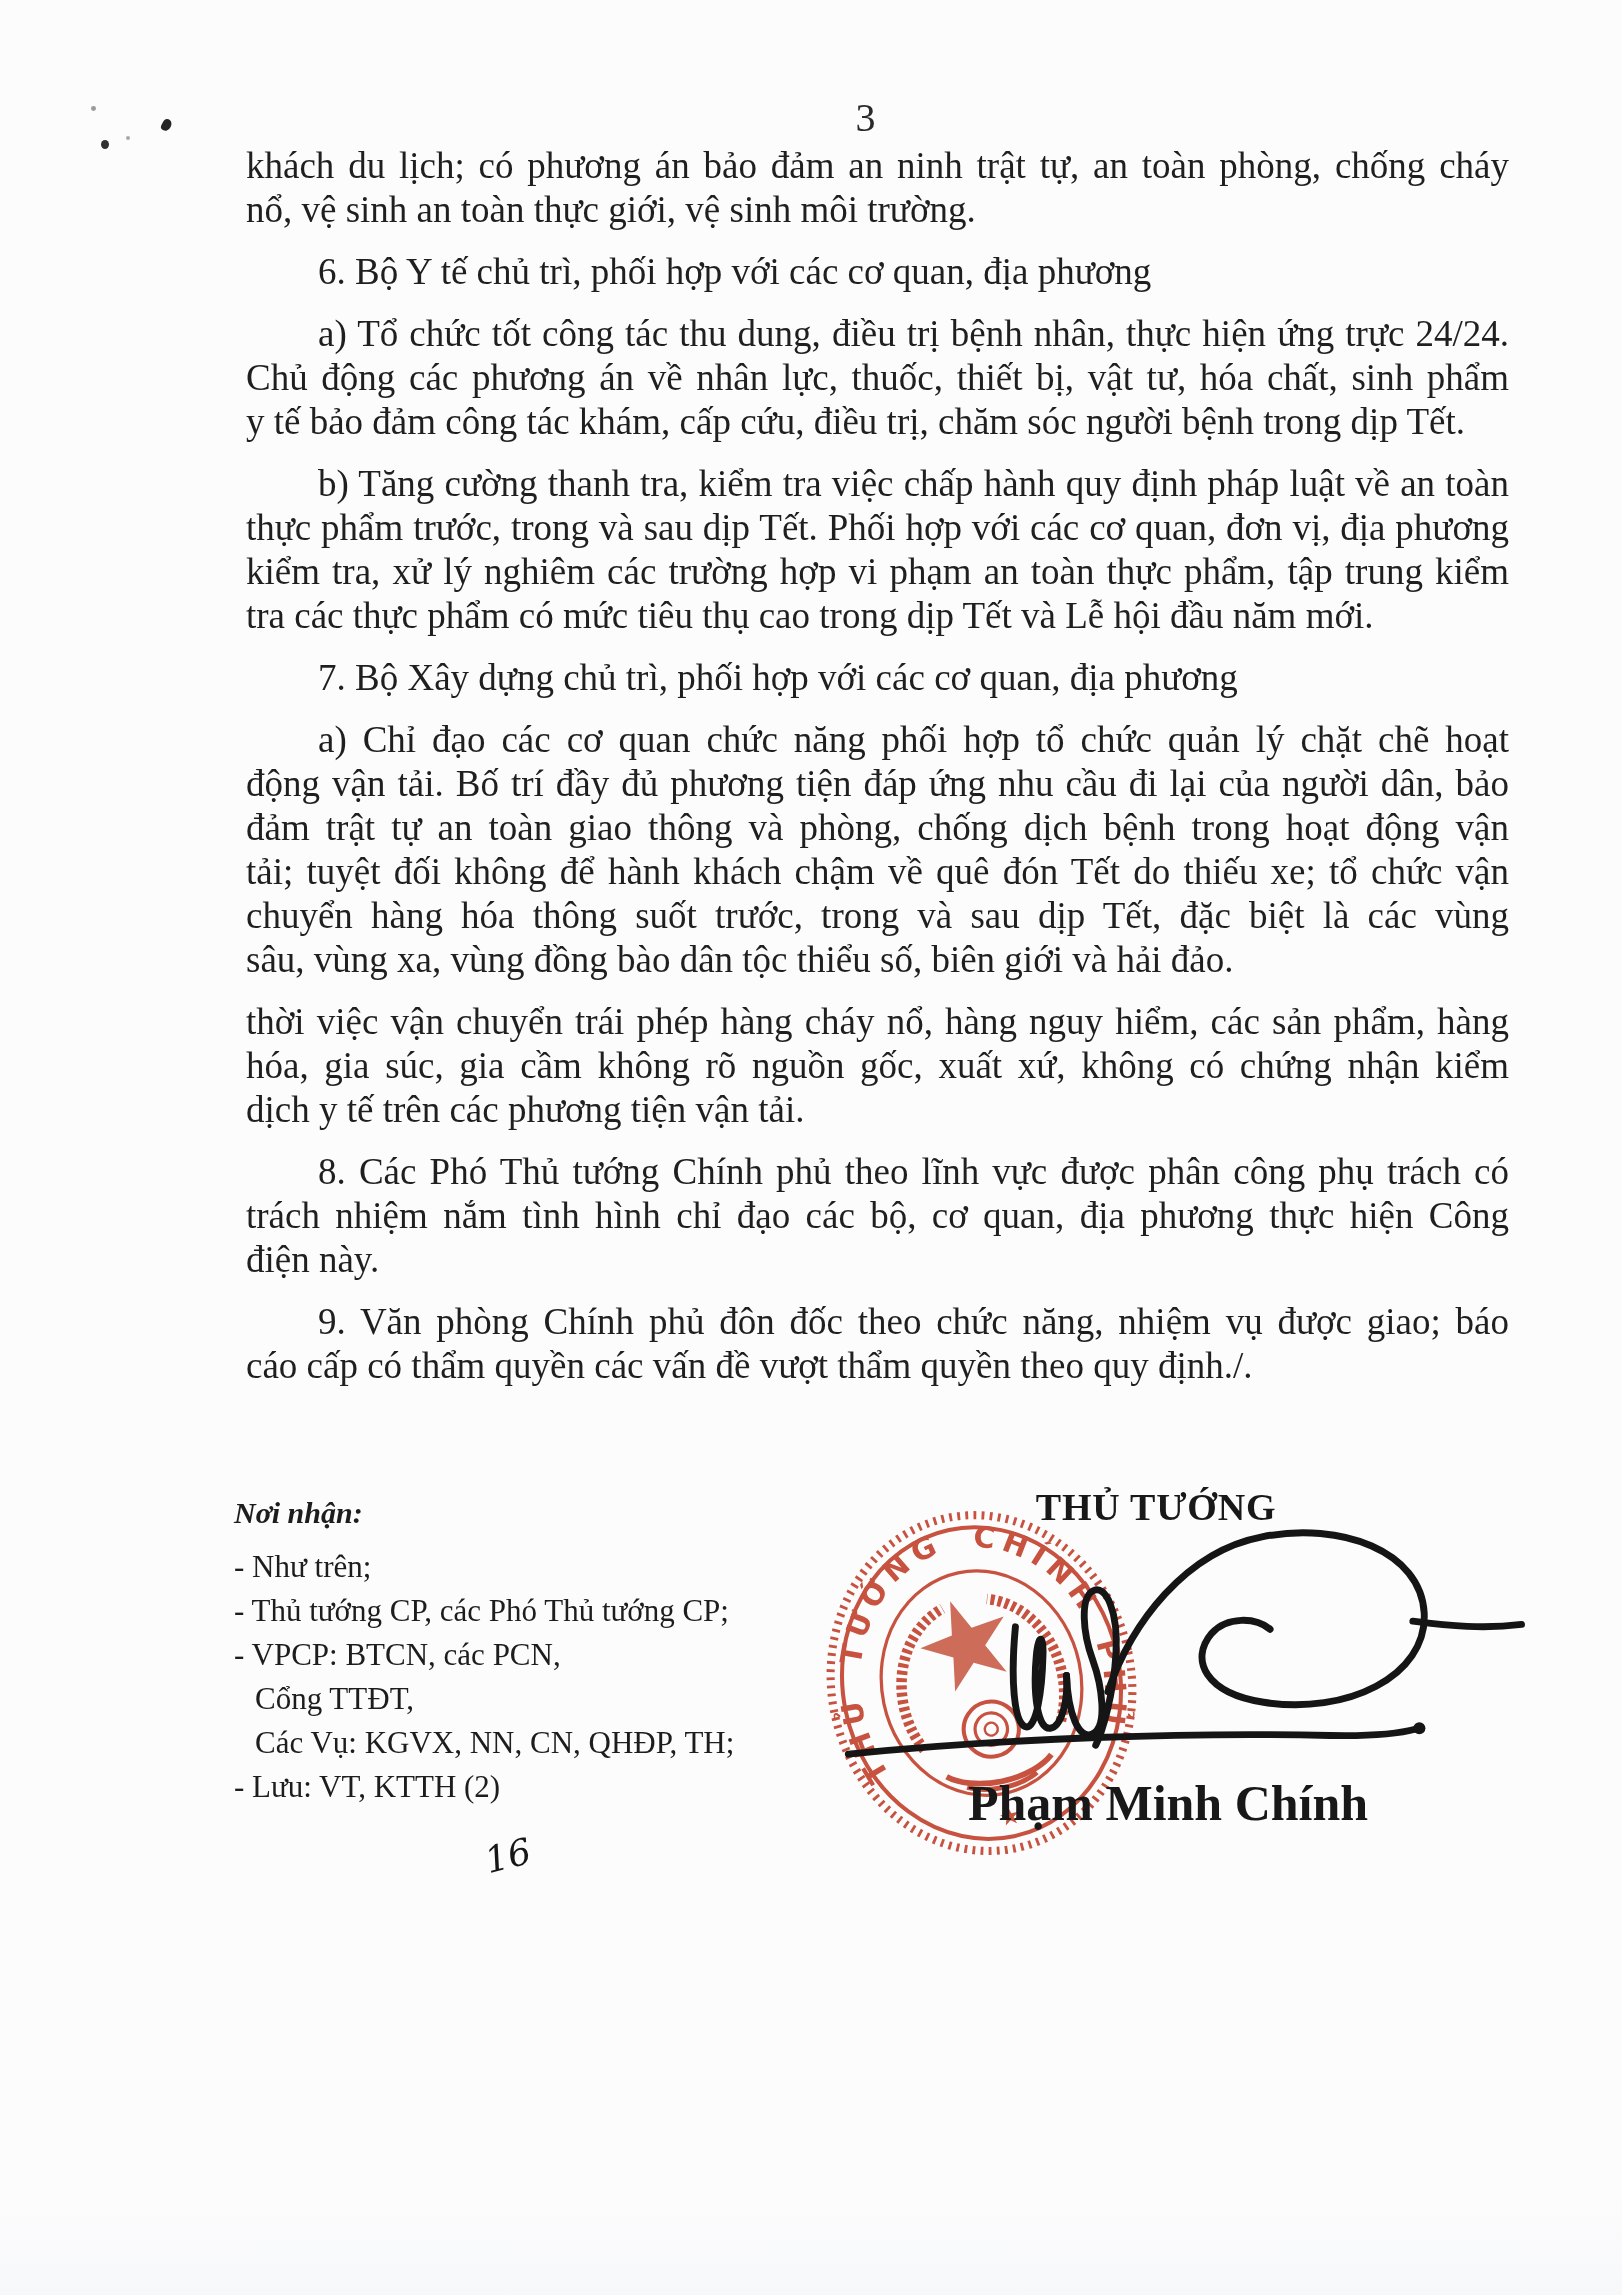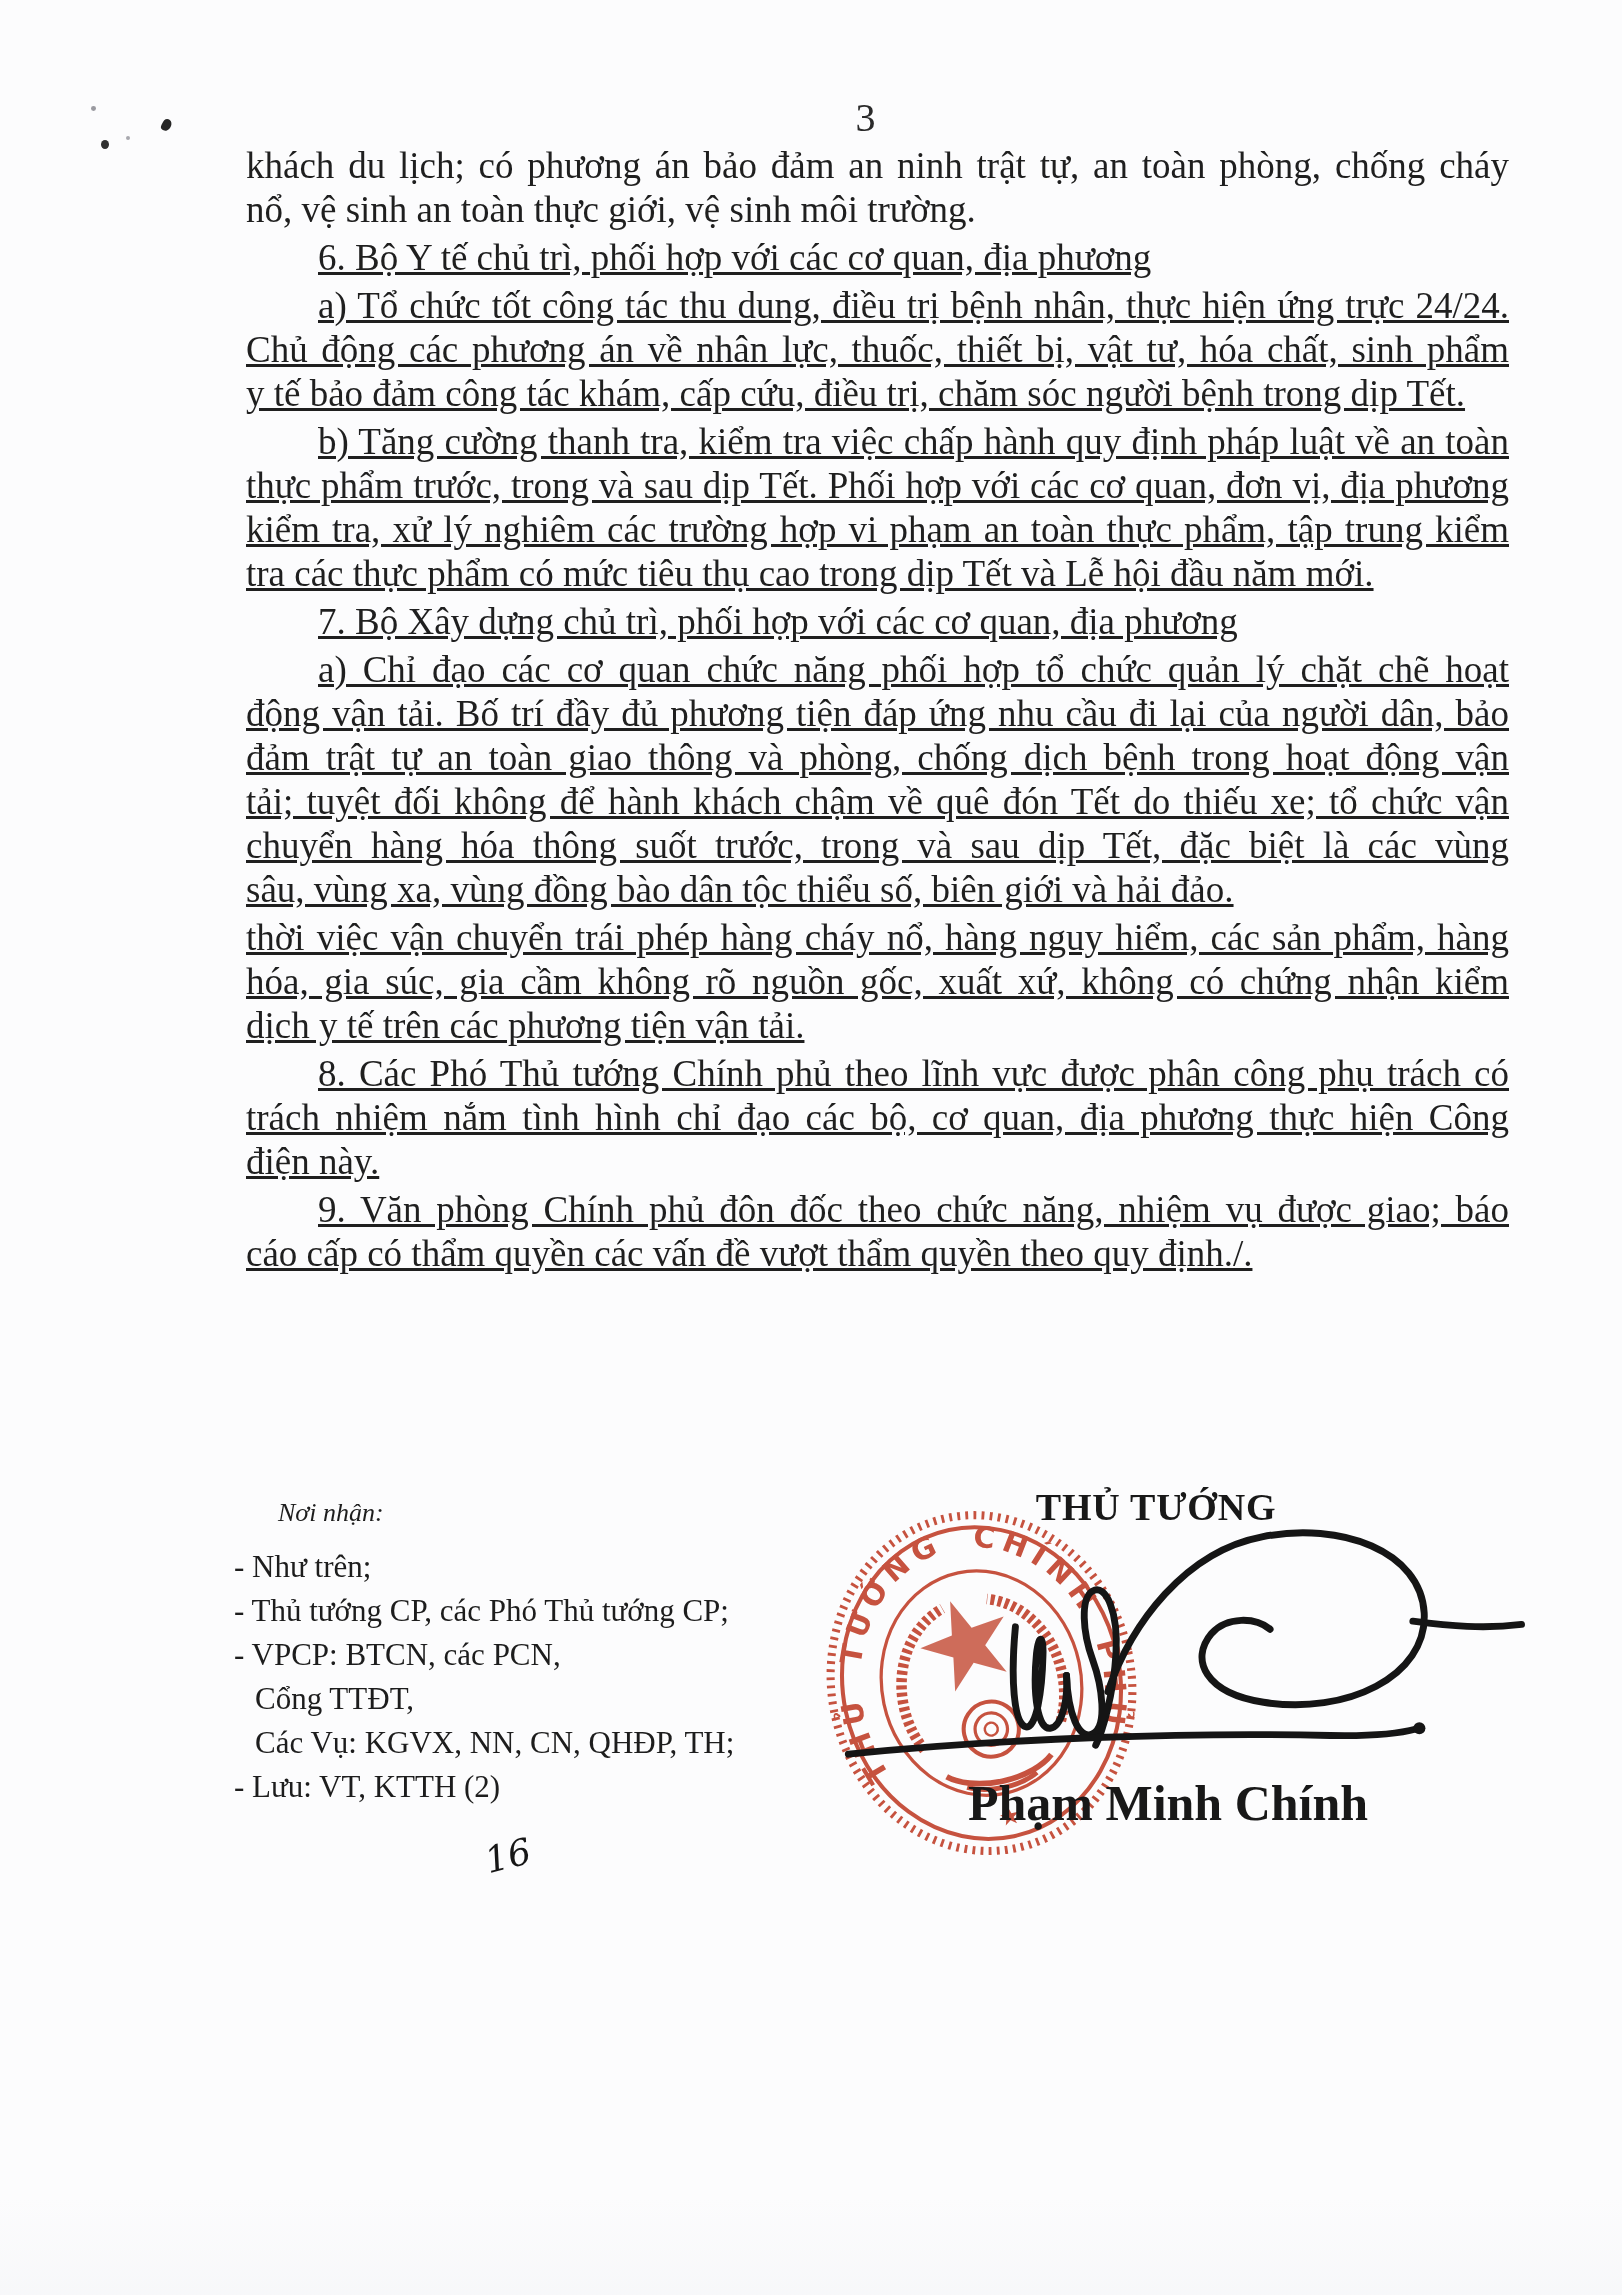--- a/index.html
+++ b/index.html
@@ -18,30 +18,30 @@
   }
   .pagenum{
     position:absolute;left:234px;top:94px;width:1263px;
     text-align:center;font-size:40px;color:#2a2a2a;
   }
   .body-text{
     position:absolute;left:246px;top:144px;width:1263px;
     font-size:37px;line-height:44px;color:#1f1f1f;
   }
   .para{margin:0 0 0 0;}
-  .para + .para{margin-top:4px;text-decoration:underline;}
+  .para + .para{margin-top:18px;}
   .jline{text-align:justify;text-align-last:justify;}
   .lline{text-align:left;}
   .ind{padding-left:72px;}
   .recipients{
     position:absolute;left:234px;top:1491px;width:617px;
     font-size:31px;line-height:44px;color:#1d1d1d;
   }
   .recipients .title{
-    font-size:26px;font-weight:normal;font-style:italic;margin-bottom:9.7px;margin-left:44px;
+    font-size:30px;font-weight:bold;font-style:italic;margin-bottom:9.7px;
   }
   .recipients .cont{padding-left:21px;}
   .handwritten{
     position:absolute;left:485px;top:1835px;
     font-size:36px;font-style:italic;color:#161616;
     transform:rotate(-14deg);
     font-family:"DejaVu Serif",serif;
   }
   .signer-title{
     position:absolute;left:933px;top:1485px;width:446px;

